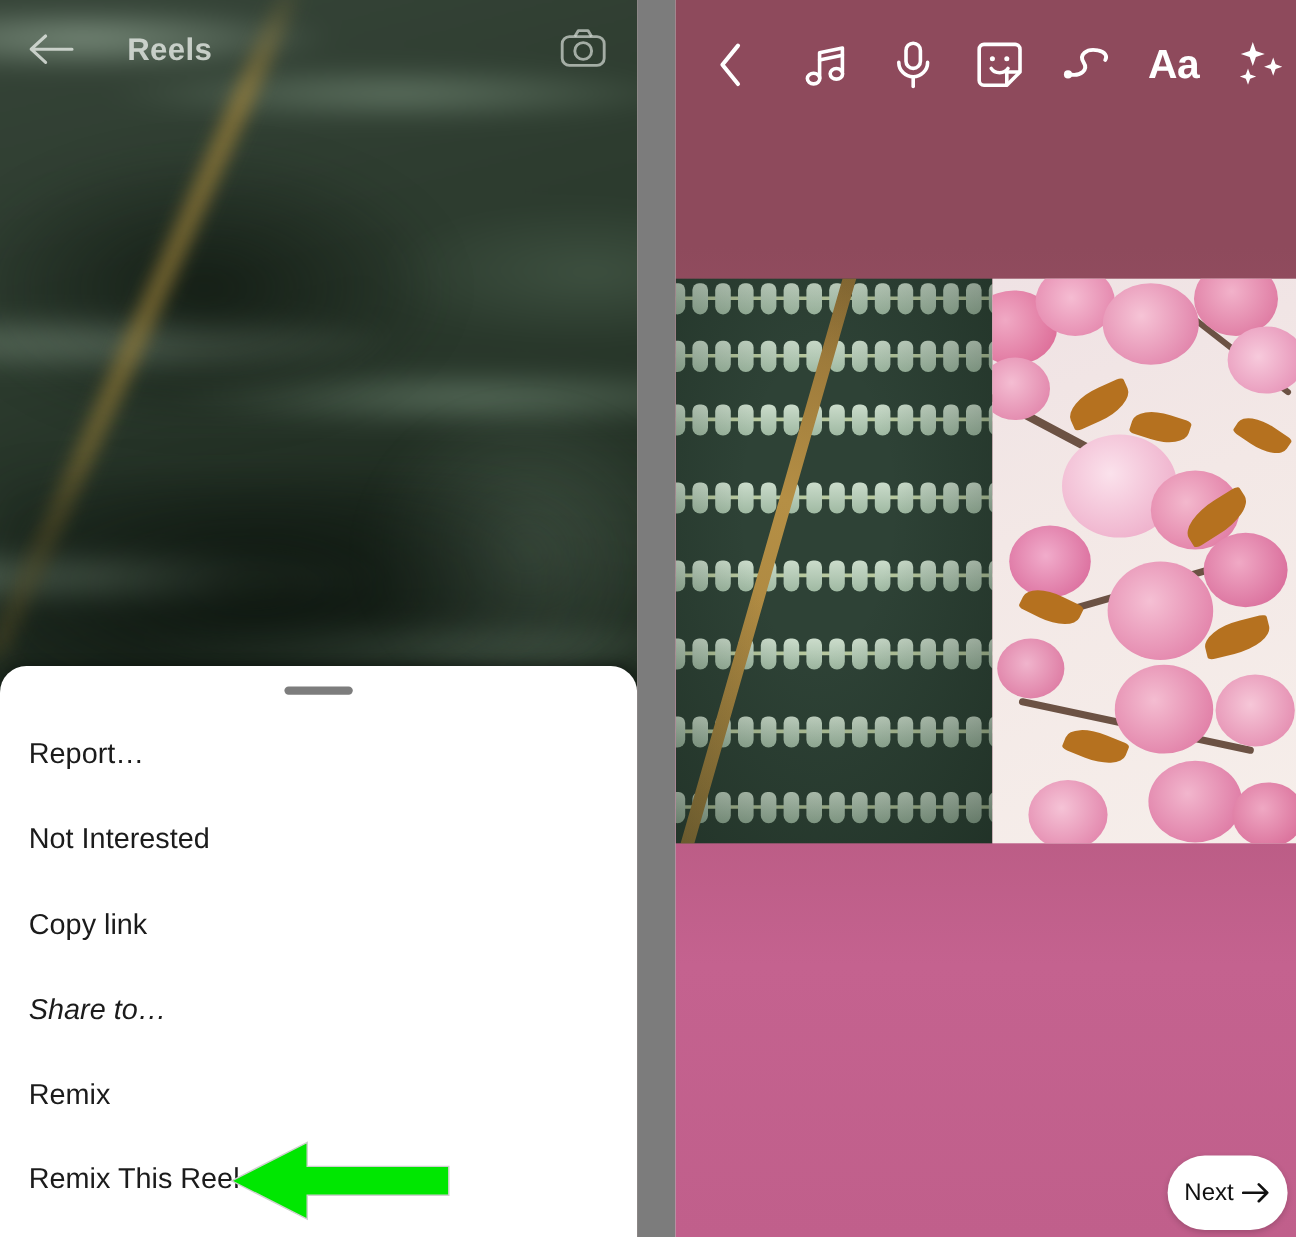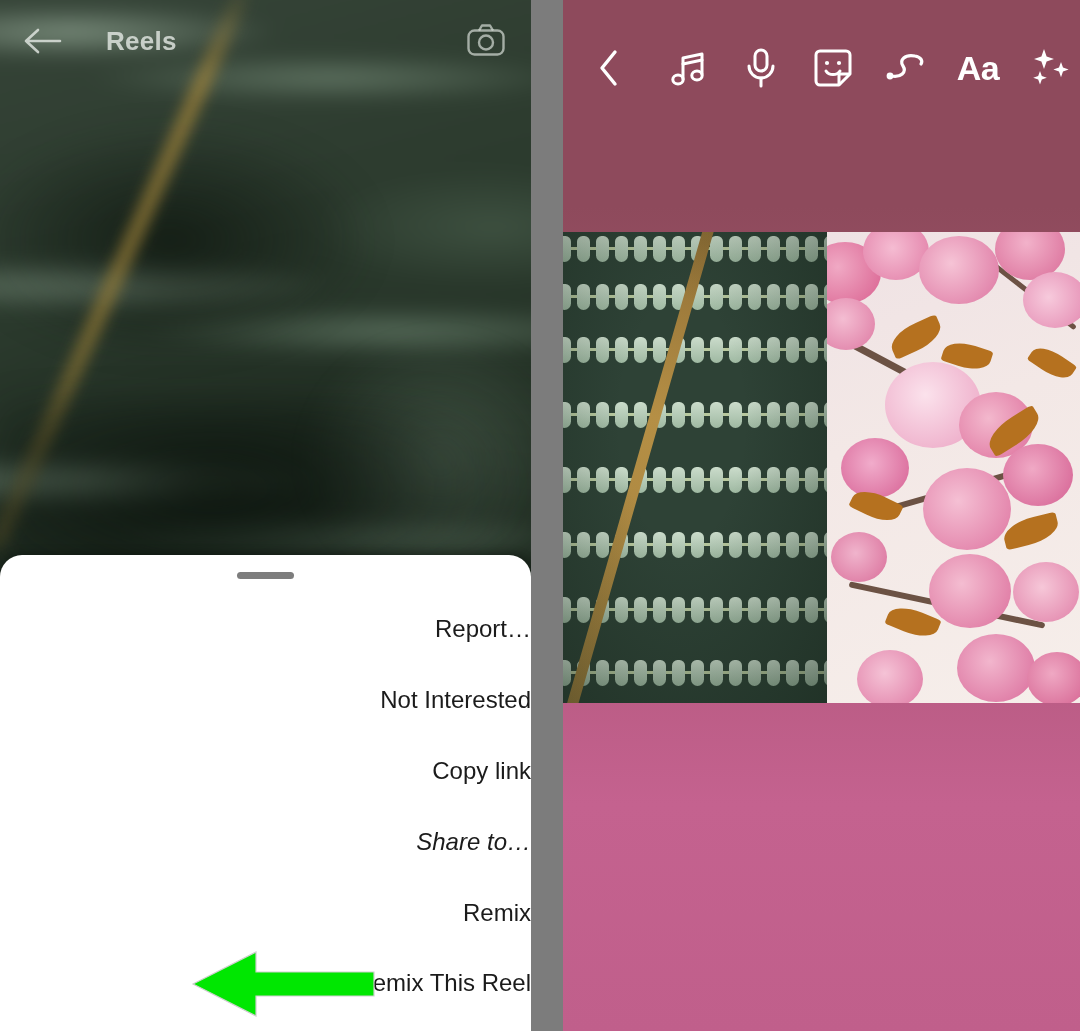--- a/index.html
+++ b/index.html
@@ -59,21 +59,20 @@
     position:absolute;left:106px;top:24px;height:34px;line-height:34px;
     color:rgba(226,231,226,.82);font-size:26px;font-weight:bold;letter-spacing:.3px;
   }
   #camera-icon{position:absolute;left:466px;top:22px;width:40px;height:36px;cursor:pointer;}
 
   
   #bottom-sheet{
     position:absolute;left:0;top:555px;width:531px;height:476px;
     background:#ffffff;border-top-left-radius:22px;border-top-right-radius:22px;
     box-shadow:0 -2px 8px rgba(0,0,0,.25);
-    text-align:right;
   }
   #sheet-handle{
     position:absolute;left:237px;top:17px;width:57px;height:7px;border-radius:4px;background:#7d7d7d;
     cursor:pointer;
   }
   .menu-item{
     position:absolute;left:0;width:531px;height:48px;line-height:48px;
     color:#1b1b1b;font-size:24px;padding-left:24px;box-sizing:border-box;cursor:pointer;
     font-family:"Liberation Sans",sans-serif;
   }
@@ -96,21 +95,21 @@
 
   
   #right-panel{
     position:absolute;left:563px;top:0;width:517px;height:1031px;overflow:hidden;
     background:linear-gradient(180deg,#8e4a5c 0%, #8e4a5c 20%, #a2556c 44%, #b75a81 62%, #c4628f 78%, #c05f8b 100%);
   }
   #right-toolbar{
     position:absolute;left:0;top:0;width:517px;height:100px;
   }
   .tool{
-    position:absolute;top:44px;width:46px;height:48px;cursor:pointer;
+    position:absolute;top:30px;width:46px;height:48px;cursor:pointer;
     display:flex;align-items:center;justify-content:center;
   }
   .tool svg{display:block;}
   .t0{left:23px;} .t1{left:103px;} .t2{left:175px;}
   .t3{left:247px;} .t4{left:320px;} .t5{left:392px;} .t6{left:464px;}
   #aa-text{
     color:#fff;font-size:34px;font-weight:bold;line-height:48px;
     font-family:"Liberation Sans",sans-serif;letter-spacing:-.5px;
   }
 
@@ -438,14 +437,20 @@
         <div class="leaf" style="left:116px;top:112px;width:48px;height:24px;transform:rotate(18deg);"></div>
         <div class="leaf" style="left:158px;top:186px;width:58px;height:26px;transform:rotate(-32deg);"></div>
         <div class="leaf" style="left:24px;top:262px;width:50px;height:24px;transform:rotate(26deg);"></div>
         <div class="leaf" style="left:176px;top:286px;width:56px;height:26px;transform:rotate(-14deg);"></div>
         <div class="leaf" style="left:60px;top:378px;width:52px;height:24px;transform:rotate(22deg);"></div>
         <div class="leaf" style="left:202px;top:120px;width:46px;height:22px;transform:rotate(34deg);"></div>
       </div>
     </div>
   </div>
 
+  <div id="next-button">
+    <span id="next-label">Next</span>
+    <svg width="24" height="18" viewBox="0 0 24 18">
+      <path d="M1 9 L21 9 M14 2 L21 9 L14 16" fill="none" stroke="#111" stroke-width="2.2" stroke-linecap="round" stroke-linejoin="round"></path>
+    </svg>
+  </div>
 
 </div>
 
 </body></html>

